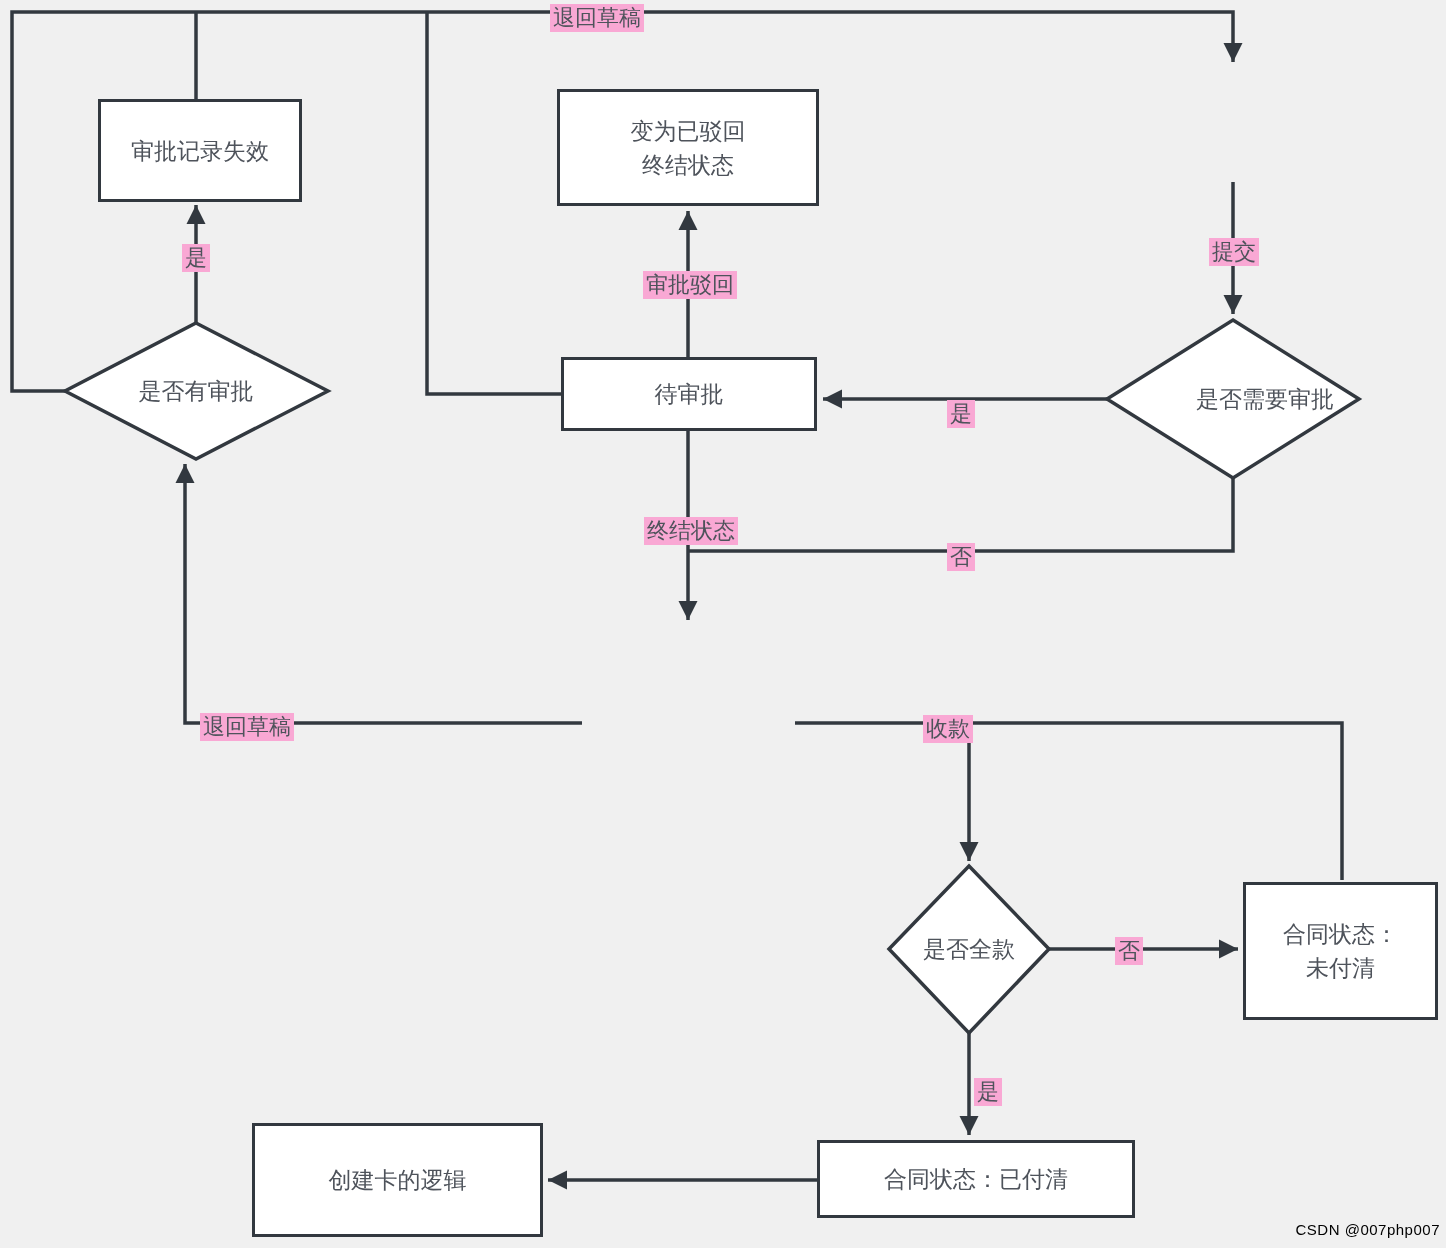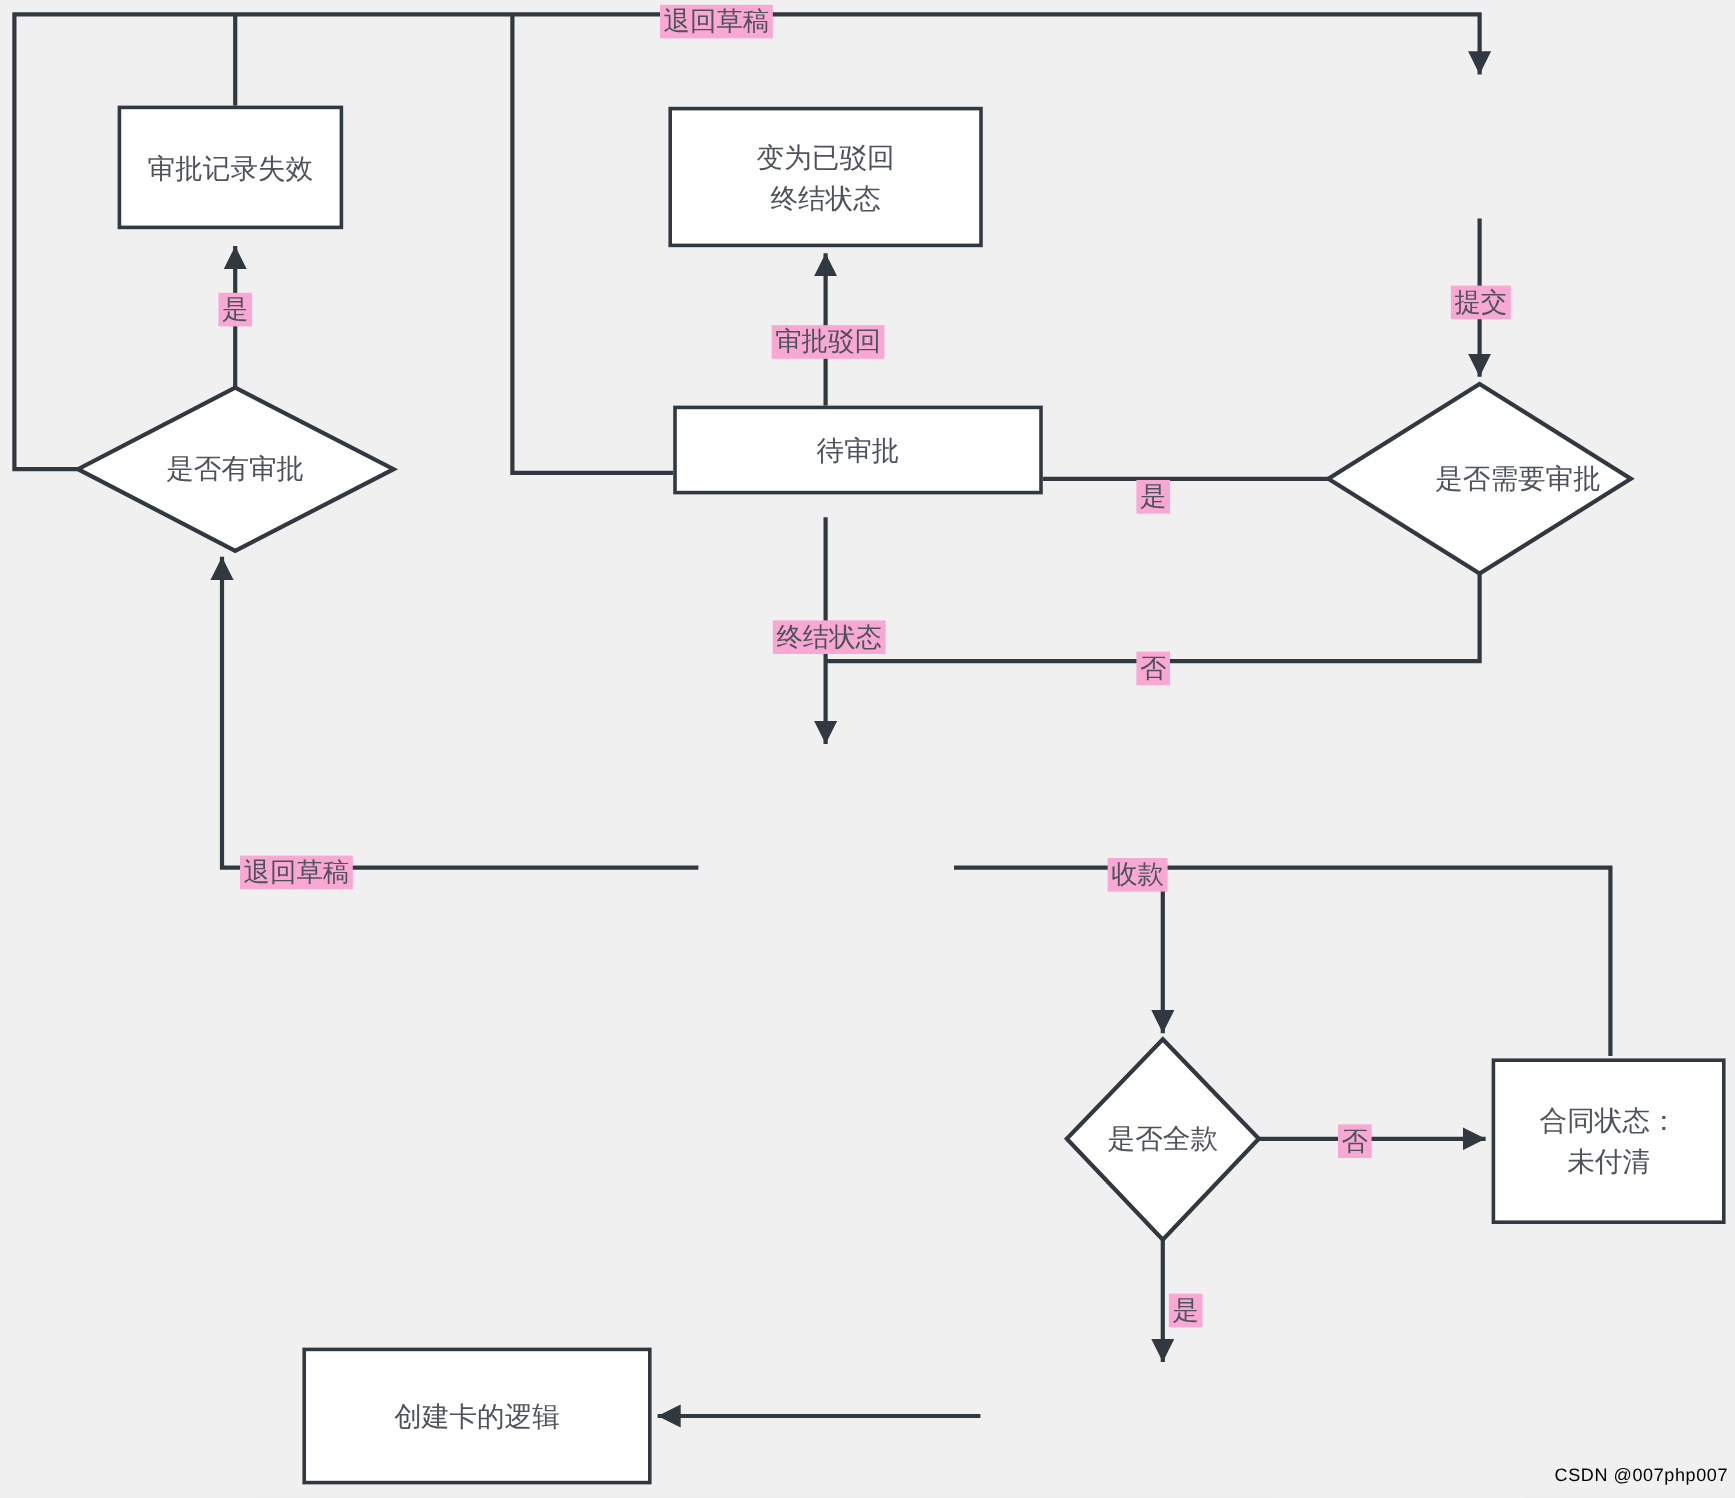--- a/index.html
+++ b/index.html
@@ -108,39 +108,42 @@
 
       <polyline points="817,1180 548,1180" marker-end="url(#arrow)"></polyline>
 
       <polygon fill="#ffffff" points="196,323 328,391 196,459 65,391"></polygon>
       <polygon fill="#ffffff" points="1233,320 1359,399 1233,478 1107,399"></polygon>
       <polygon fill="#ffffff" points="969,866 1049,949 969,1033 889,949"></polygon>
     </g>
   </svg>
 
 
-  <div class="node" style="left:98px;top:88px;width:188px;height:103px;">
+  <div class="node" style="left:98px;top:99px;width:204px;height:103px;">
     <span>审批记录失效</span>
   </div>
 
   <div class="node" style="left:557px;top:89px;width:262px;height:117px;">
     <span>变为已驳回</span>
     <span>终结状态</span>
   </div>
 
-  <div class="node" style="left:561px;top:338px;width:308px;height:74px;">
+  <div class="node" style="left:561px;top:357px;width:256px;height:74px;">
     <span>待审批</span>
   </div>
 
 
   <div class="node" style="left:1243px;top:882px;width:195px;height:138px;">
     <span>合同状态：</span>
     <span>未付清</span>
   </div>
 
+  <div class="node" style="left:817px;top:1140px;width:318px;height:78px;">
+    <span>合同状态：已付清</span>
+  </div>
 
   <div class="node" style="left:252px;top:1123px;width:291px;height:114px;">
     <span>创建卡的逻辑</span>
   </div>
 
   <div class="diamond-label" style="left:196px;top:391px;">是否有审批</div>
   <div class="diamond-label" style="left:1233px;top:399px;margin-left:32px;">是否需要审批</div>
   <div class="diamond-label" style="left:969px;top:949px;">是否全款</div>
 
   <div class="edge-label" style="left:597px;top:18px;">退回草稿</div>

